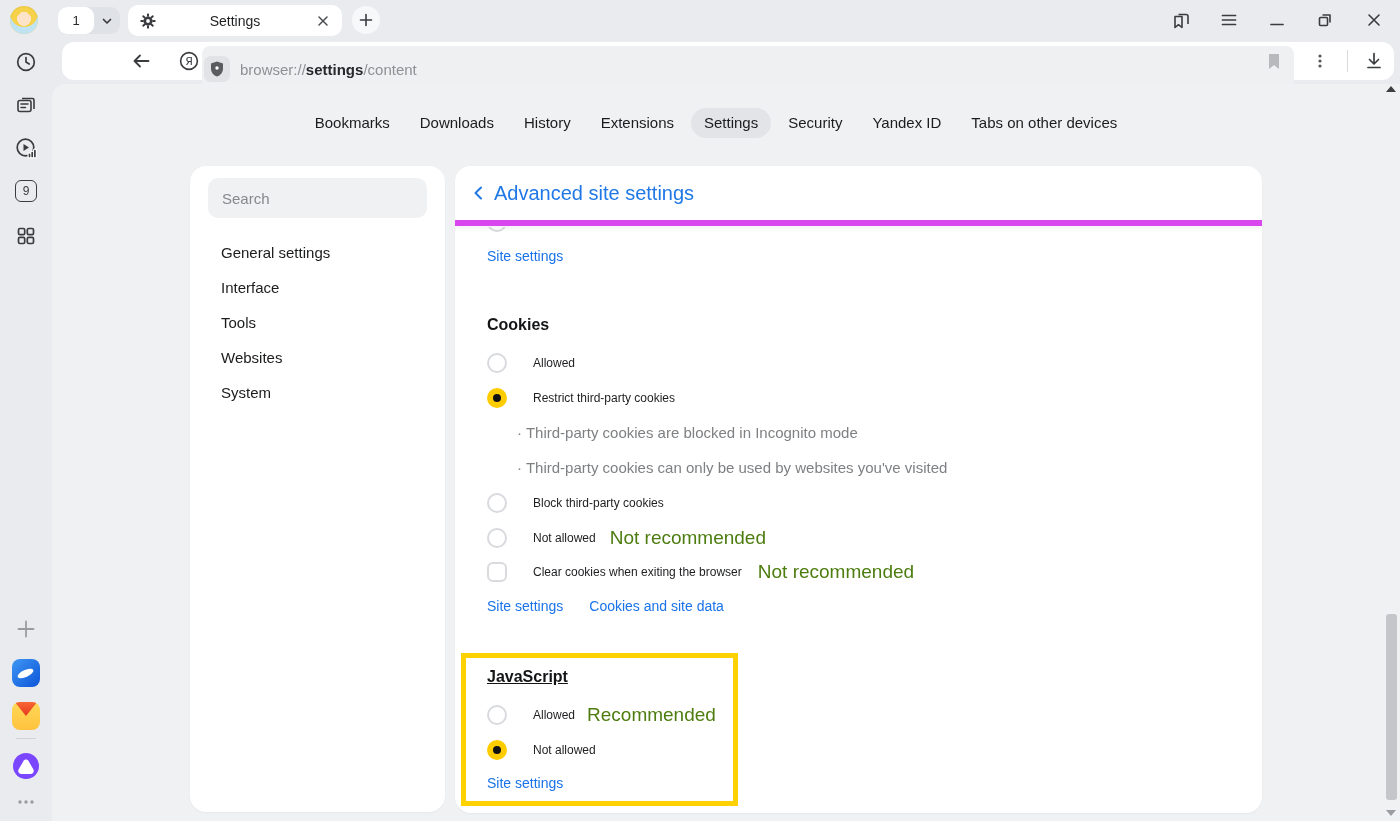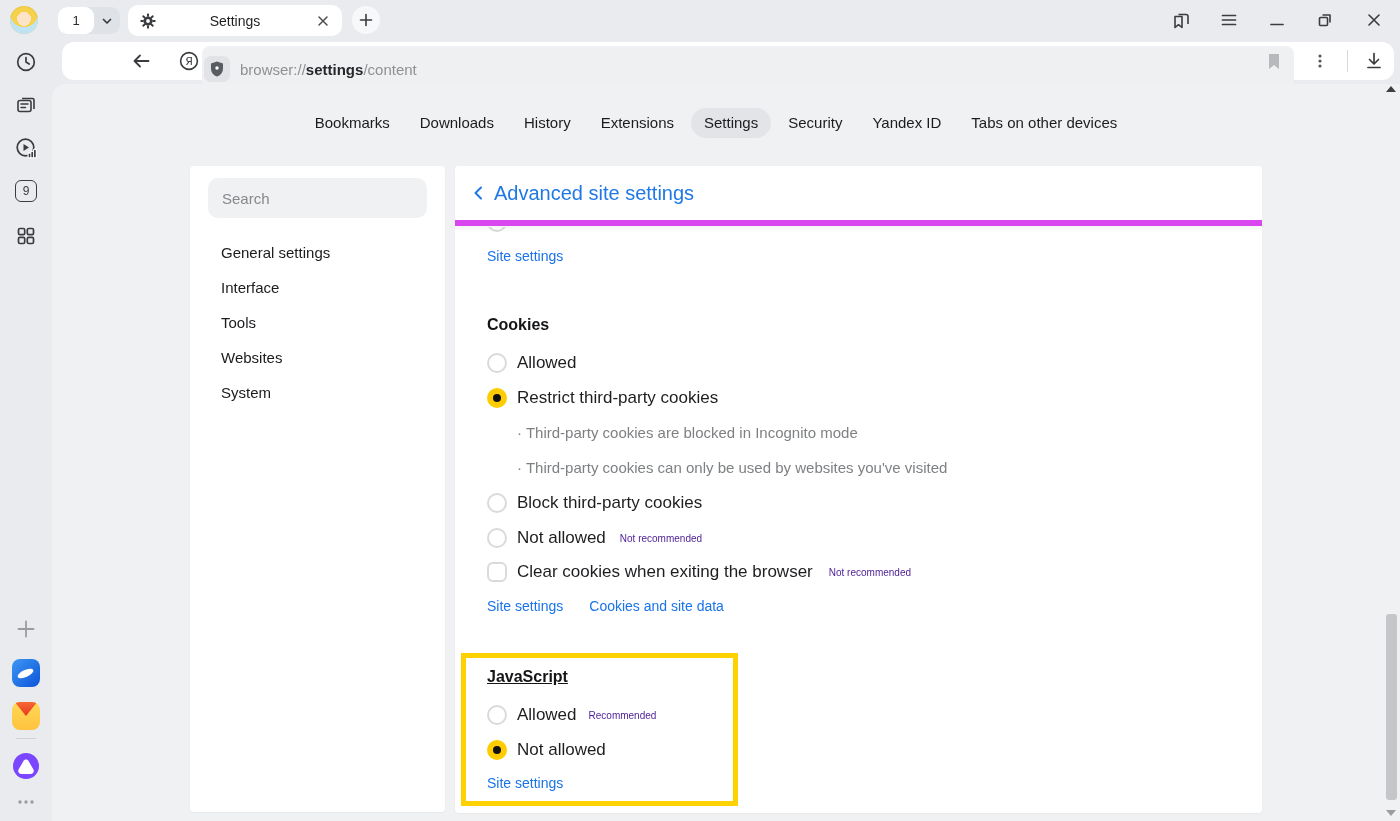--- a/index.html
+++ b/index.html
@@ -39,39 +39,39 @@
   .app-mail::after { content:""; position:absolute; left:-2px; top:-6px; width:32px; height:20px; background:linear-gradient(180deg,#ff7a3d,#e63a1f); clip-path:polygon(0 0,100% 0,50% 100%); }
   .rail-divider { position:absolute; left:16px; width:20px; height:1px; background:#cfd2d6; }
   .alice { width:28px; height:28px; }
 
   
   .content { position:absolute; left:52px; top:84px; right:0; bottom:0; background:#f0f1f3; border-top-left-radius:14px; }
   .nav { position:absolute; left:0; right:20px; top:24px; height:30px; display:flex; justify-content:center; gap:4px; }
   .nav span { padding:0 13px; line-height:30px; font-size:15px; color:#1b1c1e; border-radius:16px; cursor:default; }
   .nav span.active { background:#e3e4e8; }
 
-  .card { position:absolute; background:#fff; border-radius:4px; box-shadow:0 1px 2px rgba(0,0,0,.04); }
+  .card { position:absolute; background:#fff; border-radius:16px; box-shadow:0 1px 2px rgba(0,0,0,.04); }
   .side-card { left:138px; top:82px; width:255px; height:646px; }
   .search { position:absolute; left:18px; top:12px; width:219px; height:40px; background:#f0f1f3; border:none; border-radius:10px; padding:0 14px; font-size:15px; font-family:inherit; color:#1d1e20; }
   .search::placeholder { color:#86888c; }
   .side-item { position:absolute; left:31px; height:22px; font-size:15px; color:#1b1c1e; line-height:22px; }
 
   .main-card { left:403px; top:82px; width:807px; height:647px; overflow:hidden; }
   .main-header { position:absolute; left:0; right:0; top:0; height:60px; display:flex; align-items:center; border-bottom:6px solid #d946ef; box-shadow:0 3px 6px rgba(0,0,0,.05); background:#fff; z-index:2; }
   .main-header .backchev { margin-left:15px; }
   .main-header .htitle { margin-left:6px; font-size:20px; font-weight:500; color:#1f78e6; }
   .main-body { position:absolute; left:0; right:0; top:61px; bottom:0; overflow:hidden; }
 
   .row { position:absolute; left:32px; height:24px; display:flex; align-items:center; }
   .radio { width:20px; height:20px; border-radius:50%; border:2px solid #d8dadd; background:#fff; flex:0 0 auto; }
   .radio.sel { border-color:#ffcc00; background:#ffcc00; position:relative; }
   .radio.sel::after { content:""; position:absolute; left:4px; top:4px; width:8px; height:8px; border-radius:50%; background:#111; }
   .cbox { width:20px; height:20px; border-radius:6px; border:2px solid #d8dadd; background:#fff; flex:0 0 auto; }
-  .row .lbl { margin-left:10px; font-size:17px; color:#1d1e20; }
-  .row .hint { margin-left:14px; font-size:10px; color:#4c1d95; }
+  .row .lbl { margin-left:26px; font-size:12px; color:#1d1e20; }
+  .row .hint { margin-left:14px; font-size:19px; color:#4d7c0f; }
   .note { position:absolute; left:62px; height:20px; font-size:15px; color:#7e8083; line-height:20px; }
   .note::before { content:"· "; }
   .link { font-size:14px; color:#1a73e8; cursor:pointer; }
   .links-row { position:absolute; left:32px; display:flex; gap:26px; }
   .sec-title { position:absolute; left:32px; font-size:16px; font-weight:700; color:#141517; }
 
   .js-box { position:absolute; left:6px; top:426px; width:277px; height:153px; border:5px solid #fdd200; }
   .js-box .sec-title { left:21px; }
   .js-box .row { left:21px; }
   .js-box .link { position:absolute; left:21px; }

